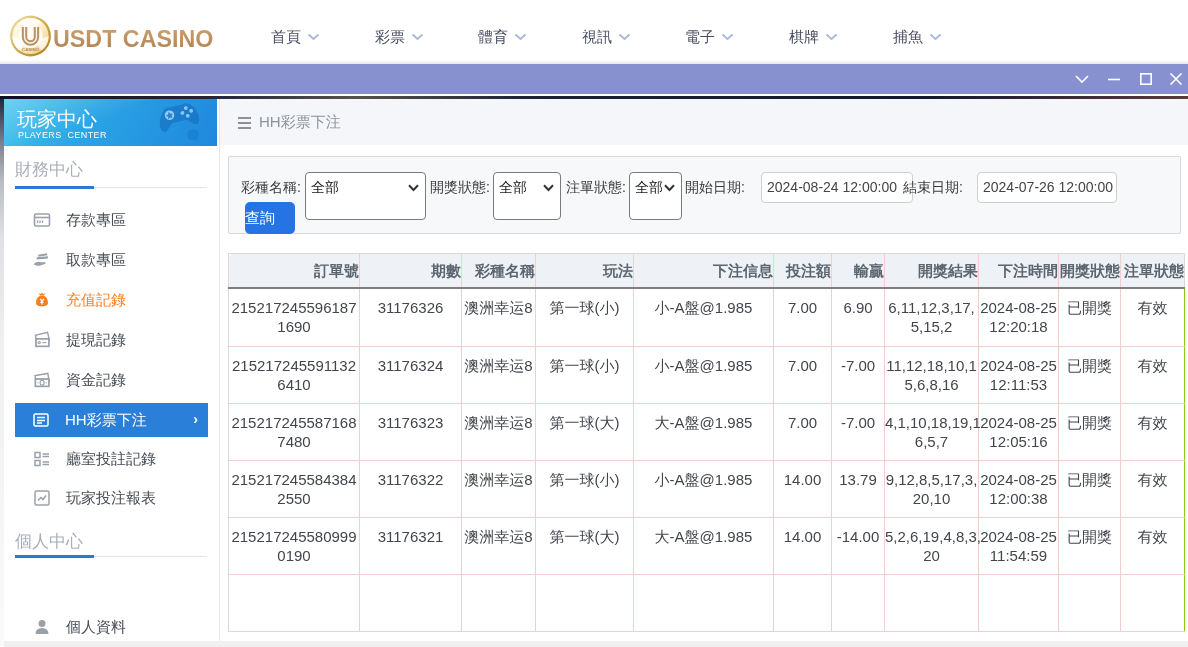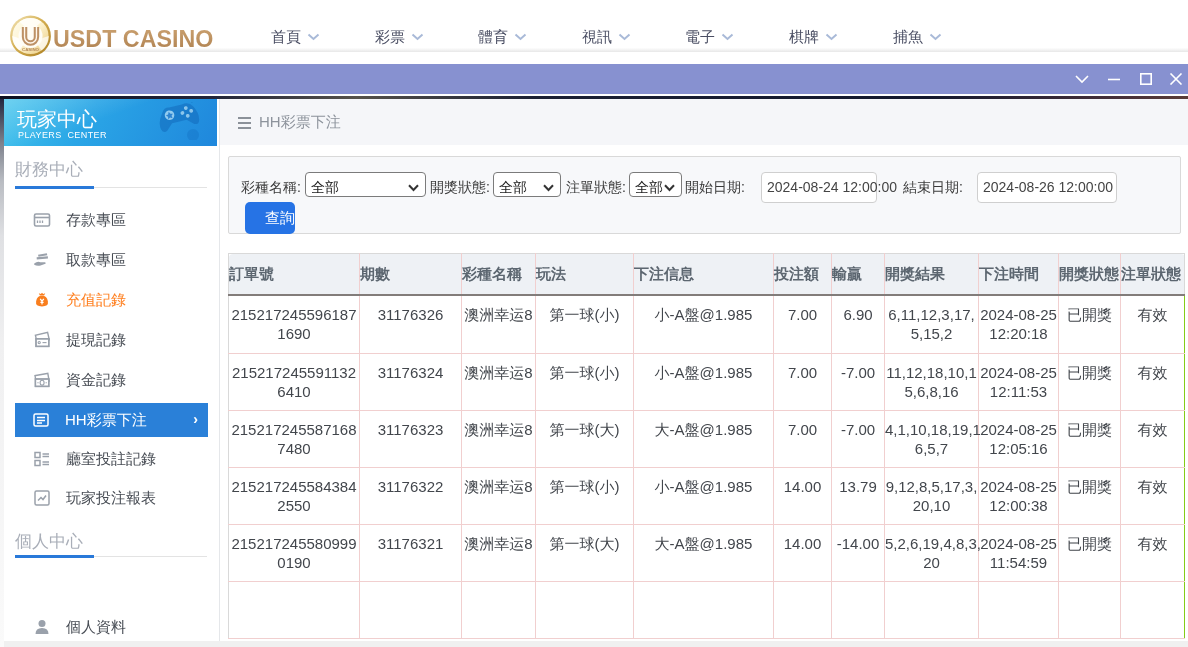--- a/index.html
+++ b/index.html
@@ -1,18 +1,18 @@
 <!DOCTYPE html>
 <html><head><meta charset="utf-8">
 <style>
 *{margin:0;padding:0;box-sizing:border-box}
 html,body{width:1188px;height:647px;overflow:hidden}
 body{font-family:"Liberation Sans",sans-serif;position:relative;background:#fff}
 
-#hdr{position:absolute;left:0;top:0;width:1188px;height:52px;background:#fff}
+#hdr{position:absolute;left:0;top:0;width:1188px;height:64px;background:#fff}
 #hdr .shade{position:absolute;left:0;bottom:0;width:100%;height:4px;background:linear-gradient(#fdfdfd,#e7e7e7)}
 #logotxt{position:absolute;left:53px;top:25px;font-size:24px;font-weight:bold;background:linear-gradient(#cda473,#ad7f4e);-webkit-background-clip:text;background-clip:text;color:transparent;transform:scaleX(.97);transform-origin:0 0;white-space:nowrap}
 .nav{position:absolute;top:10px;height:64px;line-height:54px;font-size:15px;color:#4a4e63;white-space:nowrap}
 .nav svg{vertical-align:middle;margin-left:6px;margin-top:-2px}
 
 #pbar{position:absolute;left:0;top:64px;width:1188px;height:30px;background:#8791d0}
 #pbar svg{position:absolute;top:9px}
 
 #dstrip{position:absolute;left:0;top:96px;width:1188px;height:3px;background:linear-gradient(90deg,#0d1020 0%,#23263a 18%,#56524b 30%,#1b2034 45%,#13182e 78%,#46303a 94%,#5a3c38 100%)}
 
@@ -36,27 +36,27 @@
 #miActive .ar{position:absolute;right:10px;top:8px;font-size:14px;color:#fff;font-weight:bold}
 
 #content{position:absolute;left:220px;top:99px;width:968px;height:548px;background:#fff}
 #crumb{position:absolute;left:0;top:0;width:968px;height:46px;background:#f5f6f9}
 #crumb .burger{position:absolute;left:18px;top:18px;width:13px;height:12px}
 #crumb .burger i{display:block;height:2px;background:#8b9199;margin-bottom:3px}
 #crumb .bt{position:absolute;left:39px;top:14px;font-size:15px;color:#8d939c}
 
 #fbox{position:absolute;left:8px;top:57px;width:953px;height:78px;border:1px solid #d9d9d9;border-radius:2px;background:#f7f8fa}
 #fbox .lb{position:absolute;top:22px;font-size:14px;color:#3a3a3a}
-.sel{position:absolute;top:15px;height:25px;background:#fff;border:1px solid #7b7b7b;border-radius:4px;font-size:14px;color:#1a1a1a;line-height:29px;padding-left:5px}
+.sel{position:absolute;top:15px;height:48px;background:#fff;border:1px solid #7b7b7b;border-radius:4px;font-size:14px;color:#1a1a1a;line-height:29px;padding-left:5px}
 .sel svg{position:absolute;right:6px;top:11px}
 .inp{position:absolute;top:15px;height:31px;background:#fff;border:1px solid #cfcfcf;border-radius:4px;font-size:14px;color:#444;line-height:29px;padding-left:5px;white-space:nowrap}
-#btnq{position:absolute;left:16px;top:45px;width:50px;height:32px;background:#2673e5;border-radius:5px;color:#fff;font-size:15px;text-align:right;line-height:32px}
+#btnq{position:absolute;left:16px;top:45px;width:50px;height:32px;background:#2673e5;border-radius:5px;color:#fff;font-size:15px;text-align:left;line-height:32px}
 
 #tbl{position:absolute;left:8px;top:154px;border-collapse:collapse;table-layout:fixed;width:956px;font-size:15px}
-#tbl th{height:41px;background:#eef1f5;color:#5c6670;font-weight:bold;border-right:1px solid #f1cfcf;border-top:1px solid #d9d9d9;border-bottom:2px solid #827c7a;padding:2px 0 0 0;text-align:left}
+#tbl th{height:34px;background:#eef1f5;color:#5c6670;font-weight:bold;border-right:1px solid #f1cfcf;border-top:1px solid #d9d9d9;border-bottom:2px solid #827c7a;padding:2px 0 0 0;text-align:right}
 #tbl th:first-child{border-left:1px solid #d9d9d9;border-top-left-radius:4px}
 #tbl th:last-child{border-right:1px solid #d9d9d9;border-top-right-radius:4px}
 #tbl td{height:57px;color:#42464c;border-right:1px solid #f1cfcf;border-bottom:1px solid #f1cfcf;padding:9px 0 0 0;text-align:center;vertical-align:top;line-height:19px;background:#fff}
 #tbl tr.r1 td{height:59px}
 #tbl td:first-child{border-left:1px solid #d9d9d9}
 #tbl td:last-child{border-right:1px solid #84cc16}
 
 #bstrip{position:absolute;left:4px;top:641px;width:1184px;height:6px;background:#f0f0f0}
 </style></head>
 <body>
@@ -282,23 +282,23 @@
         </svg></span>
     <span class="lb" style="left:201px">開獎狀態:</span>
     <span class="sel" style="left:264px;width:68px">全部<svg width="11" height="8" viewBox="0 0 11 8">
           <polyline points="1,1.2 5.5,6 10,1.2" fill="none" stroke="#333" stroke-width="2"></polyline>
         </svg></span>
     <span class="lb" style="left:337px">注單狀態:</span>
     <span class="sel" style="left:400px;width:53px">全部<svg width="11" height="8" viewBox="0 0 11 8">
           <polyline points="1,1.2 5.5,6 10,1.2" fill="none" stroke="#333" stroke-width="2"></polyline>
         </svg></span>
     <span class="lb" style="left:456px">開始日期:</span>
-    <span class="inp" style="left:532px;width:116px">2024-08-24 12:00:00</span>
+    <span class="inp" style="left:532px;width:152px">2024-08-24 12:00:00</span>
     <span class="lb" style="left:674px">結束日期:</span>
-    <span class="inp" style="left:748px;width:140px">2024-08-26 12:00:00</span>
+    <span class="inp" style="left:748px;width:140px">2024-07-26 12:00:00</span>
     <div id="btnq">查詢</div>
   </div>
   <table id="tbl">
     <colgroup>
         <col style="width:131px">
         <col style="width:102px">
         <col style="width:74px">
         <col style="width:98px">
         <col style="width:140px">
         <col style="width:58px">

